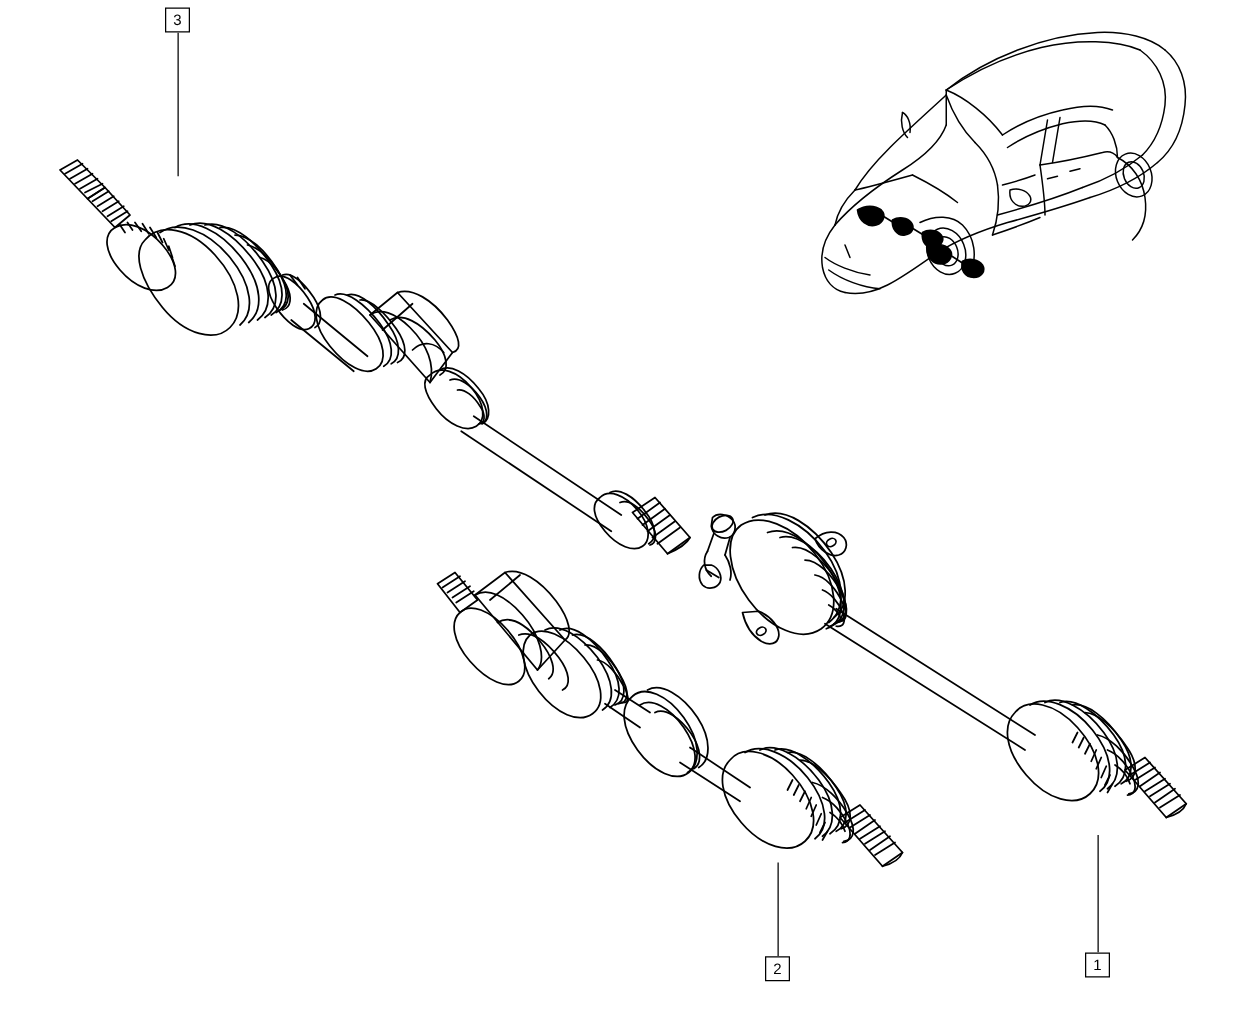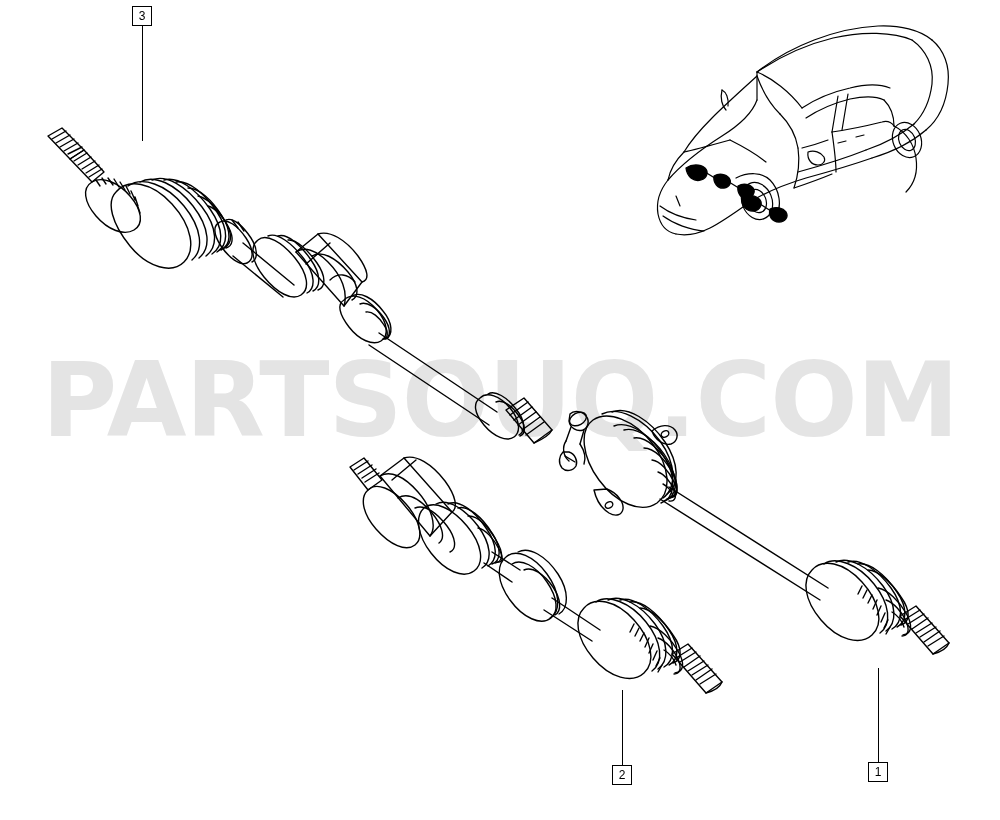--- a/index.html
+++ b/index.html
@@ -68,21 +68,20 @@
   }
   #leader-3 { left: 142px; top: 26px; height: 115px; }
   #leader-2 { left: 622px; top: 690px; height: 75px; }
   #leader-1 { left: 878px; top: 668px; height: 94px; }
 </style>
 </head>
 <body>
 
 <div id="page">
 
-  <div id="watermark">PARTSOUQ.COM</div>
 
   <svg id="artwork" viewBox="0 0 1000 820">
     <defs>
       <g id="bellows">
         
       </g>
     </defs>
 
     <g fill="none" stroke="#000000" stroke-width="1.4" stroke-linecap="round" stroke-linejoin="round">
 

